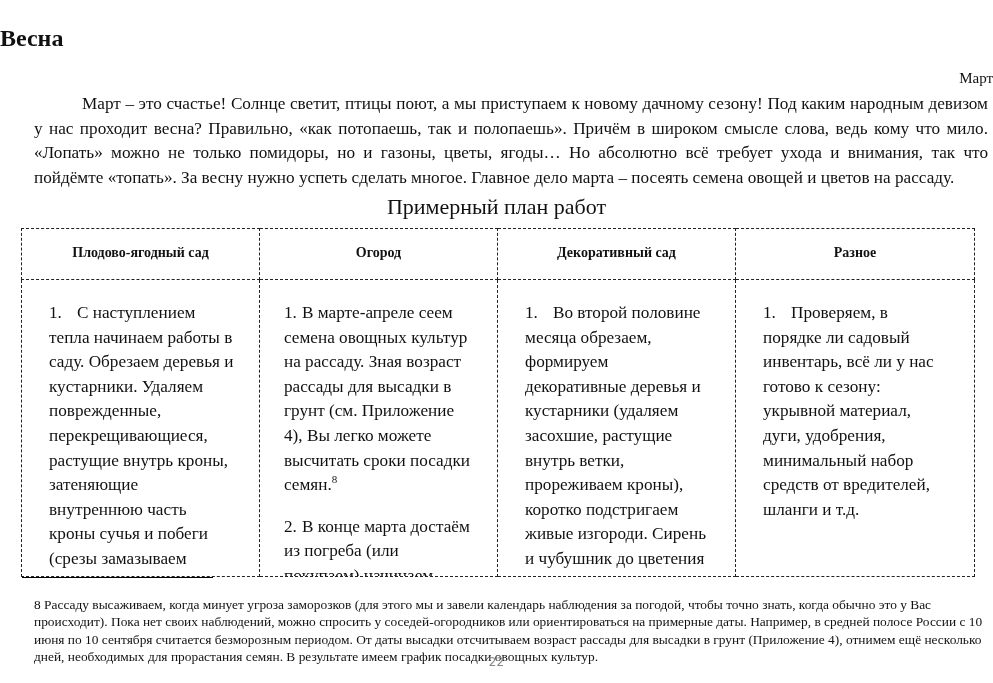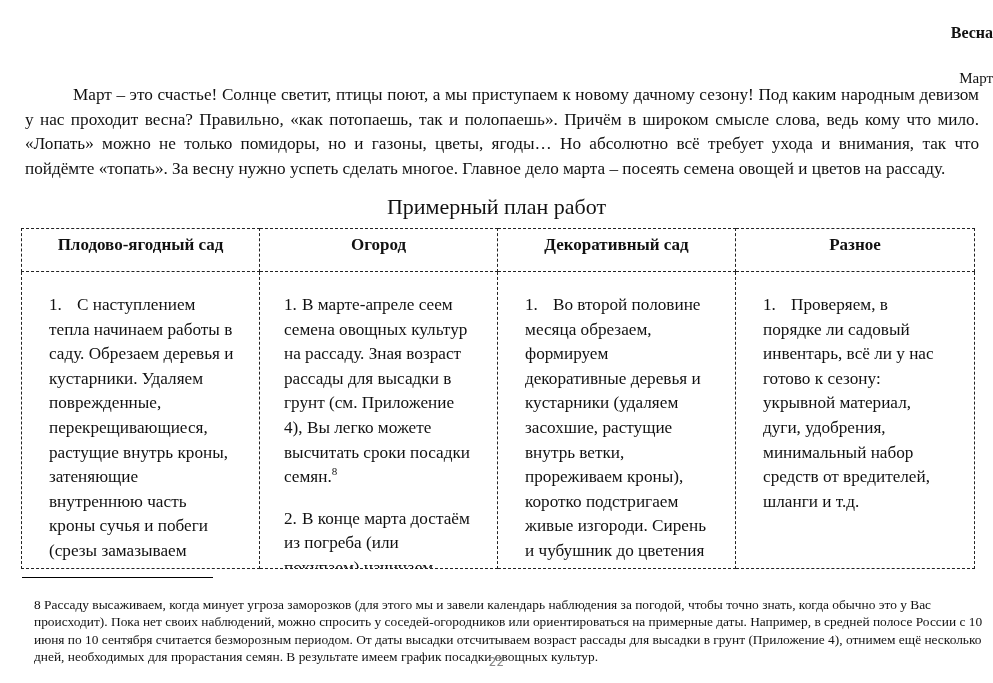--- a/index.html
+++ b/index.html
@@ -10,46 +10,46 @@
   body {
     width: 993px;
     height: 683px;
     position: relative;
     overflow: hidden;
     font-family: "Liberation Serif", "DejaVu Serif", serif;
     color: #111111;
   }
   .page-title {
     position: absolute;
-    left: 12px; right: 0;
+    left: 0; right: 0;
     top: 8px;
-    text-align: right;
+    text-align: left;
     font-weight: bold;
-    font-size: 16px;
+    font-size: 24px;
     line-height: 28px;
   }
   .section-title {
     position: absolute;
     left: 0; right: 0;
     top: 55px;
     text-align: right;
     font-weight: normal;
     font-size: 15px;
     line-height: 22px;
   }
   .intro {
     position: absolute;
     left: 21px;
     width: 954px;
     top: 79px;
     font-size: 17.2px;
     line-height: 24.6px;
     text-align: justify;
     text-indent: 48px;
-    margin: 4px;
+    margin: 13px;
   }
   .table-caption {
     position: absolute;
     left: 0; right: 0;
     top: 196px;
     text-align: center;
     font-size: 22px;
     line-height: 22px;
   }
   .plan-table {
@@ -64,22 +64,22 @@
   .plan-table th, .plan-table td {
     border: 1px dashed #222222;
     vertical-align: top;
     font-size: 17.2px;
     line-height: 24.6px;
   }
   .plan-table th {
     height: 38px;
     font-weight: bold;
     text-align: center;
-    padding: 4px 6px 0 6px;
-    font-size: 17px;
+    padding: 12px 6px 0 6px;
+    font-size: 14px;
   }
   .plan-table td {
     padding: 4px 8px 0 10px;
     text-align: left;
   }
   .cell-wrap {
     height: 292px;
     overflow: hidden;
   }
   .item {

